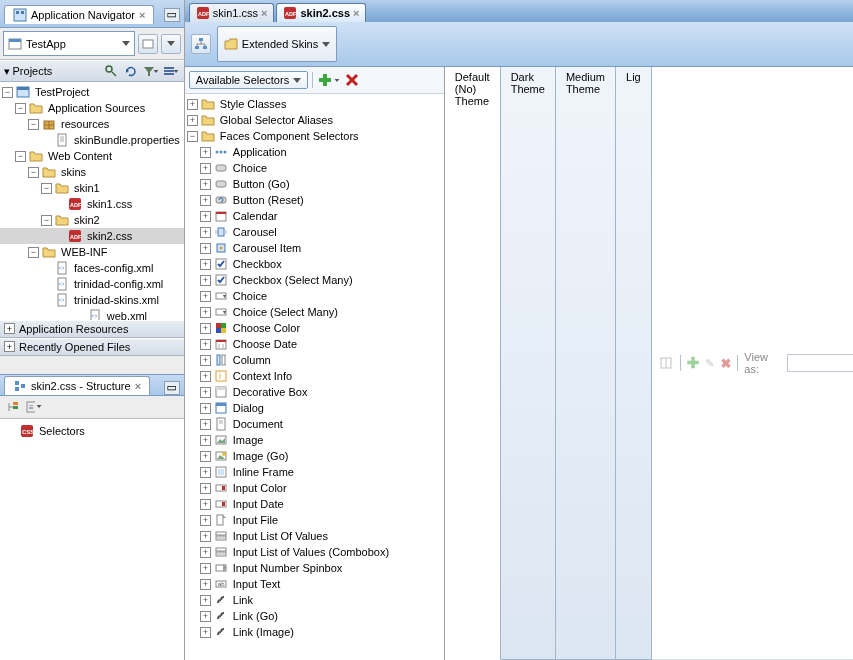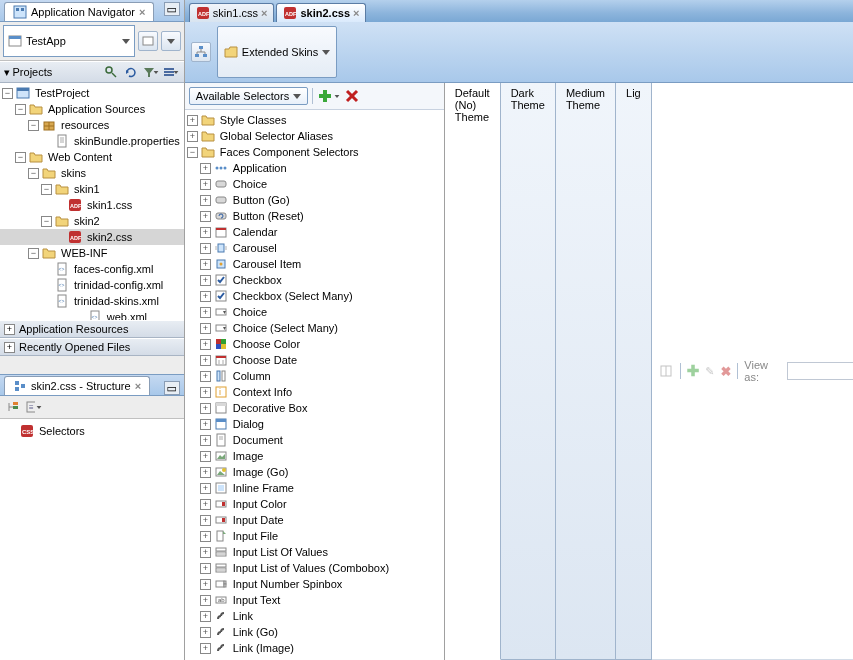--- a/index.html
+++ b/index.html
@@ -2,29 +2,29 @@
 <html><head>
 <meta charset="utf-8">
 <style>
 * { box-sizing: border-box; margin: 0; padding: 0; }
 body { font-family: Tahoma, sans-serif; font-size: 11px; color: #000; background: #fff; overflow: hidden; width: 853px; height: 660px; }
 .root { display: flex; width: 100%; height: 100%; }
 .left-panel { width: 289px; border-right: 1px solid #a0a0a0; display: flex; flex-direction: column; background: #ededed; }
 .right-panel { flex: 1; display: flex; flex-direction: column; }
 
 
-.tab-bar { background: linear-gradient(#c5d9f1, #a8c8ea); border-bottom: 1px solid #7a9cc2; height: 22px; display: flex; align-items: flex-start; padding: 2px 4px 0; }
+.tab-bar { background: linear-gradient(#c5d9f1, #a8c8ea); border-bottom: 1px solid #7a9cc2; height: 28px; display: flex; align-items: center; padding: 2px 4px 0; }
 .tab { background: linear-gradient(#f5f7fa, #e1e8f0); border: 1px solid #8a9db5; border-bottom: none; border-radius: 3px 3px 0 0; padding: 2px 8px; display: flex; align-items: center; gap: 4px; font-size: 11px; cursor: pointer; margin-right: 2px; }
 .tab.active { background: #fff; }
 .tab-close { color: #888; font-weight: bold; cursor: pointer; }
 .tab-min { margin-left: auto; border: 1px solid #8a9db5; background: #e8eef5; width: 16px; height: 14px; display: flex; align-items: center; justify-content: center; cursor: pointer; }
 
 
 .combo-row { display: flex; align-items: center; padding: 3px; gap: 3px; background: #ededed; border-bottom: 1px solid #c0c0c0; }
-.combo { flex: 1; border: 1px solid #7a9cc2; background: #fff; padding: 2px 4px; display: flex; align-items: center; gap: 4px; height: 32px; }
+.combo { flex: 1; border: 1px solid #7a9cc2; background: #fff; padding: 2px 4px; display: flex; align-items: center; gap: 4px; height: 25px; }
 .combo-arrow { margin-left: auto; }
 .icon-btn { width: 20px; height: 20px; border: 1px solid #a0b4cc; background: linear-gradient(#f8fafe, #dbe5f0); display: flex; align-items: center; justify-content: center; cursor: pointer; border-radius: 2px; }
 
 
 .section-header { background: linear-gradient(#e8edf3, #d4dce7); border-top: 1px solid #fff; border-bottom: 1px solid #a8b4c4; padding: 2px 4px; display: flex; align-items: center; font-size: 11px; }
 .section-header .title { flex: 1; }
 .section-tools { display: flex; gap: 2px; }
 .tool-btn { width: 18px; height: 16px; display: flex; align-items: center; justify-content: center; cursor: pointer; }
 
 
@@ -46,21 +46,21 @@
 .structure-toolbar { padding: 3px 4px; display: flex; gap: 3px; background: #ededed; border-bottom: 1px solid #c0c0c0; }
 .structure-body { background: #fff; flex: 1; padding: 4px; }
 
 
 .editor-tabs { background: linear-gradient(#b4d0ec, #8cb4dc 60%, #7aa8d4); height: 22px; display: flex; align-items: flex-end; padding: 2px 4px 0; }
 .editor-tab { background: linear-gradient(#f0f4fa, #d8e4f0); border: 1px solid #5a7ca4; border-bottom: none; border-radius: 3px 3px 0 0; padding: 2px 6px; display: flex; align-items: center; gap: 3px; font-size: 11px; cursor: pointer; margin-right: 2px; }
 .editor-tab.active { background: linear-gradient(#fff, #daeafc); font-weight: bold; }
 
 
 .editor-toolbar { background: linear-gradient(#cfe1f5, #a8c8ea); border-bottom: 1px solid #7a9cc2; padding: 4px 6px; display: flex; align-items: center; gap: 6px; }
-.folder-combo { display: flex; align-items: center; gap: 4px; background: linear-gradient(#f8fafe, #e4ecf5); border: 1px solid #7a9cc2; border-radius: 2px; padding: 18px 6px; cursor: pointer; }
+.folder-combo { display: flex; align-items: center; gap: 4px; background: linear-gradient(#f8fafe, #e4ecf5); border: 1px solid #7a9cc2; border-radius: 2px; padding: 10px 6px; cursor: pointer; }
 
 
 .editor-split { flex: 1; display: flex; }
 .selectors-pane { width: 260px; border-right: 1px solid #a0a0a0; display: flex; flex-direction: column; background: #fff; }
 .preview-pane { flex: 1; display: flex; background: #fff; }
 
 .sel-toolbar { display: flex; align-items: center; padding: 4px; gap: 4px; border-bottom: 1px solid #c8d2e0; background: #f4f7fb; }
 .sel-dropdown { border: 1px solid #7a9cc2; background: linear-gradient(#fff, #e8f0fa); padding: 2px 6px; display: flex; align-items: center; gap: 4px; cursor: pointer; border-radius: 2px; }
 .sel-add { color: #2a8a2a; font-size: 16px; font-weight: bold; cursor: pointer; }
 .sel-del { color: #c02020; font-size: 14px; font-weight: bold; cursor: pointer; }

